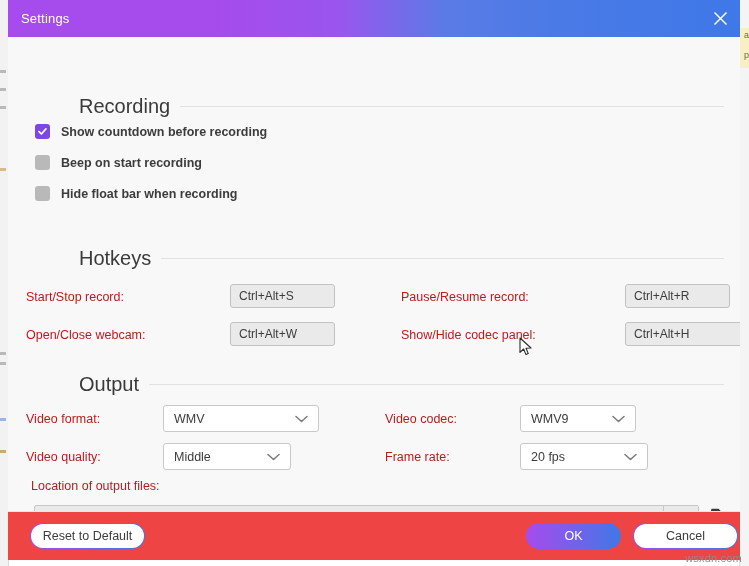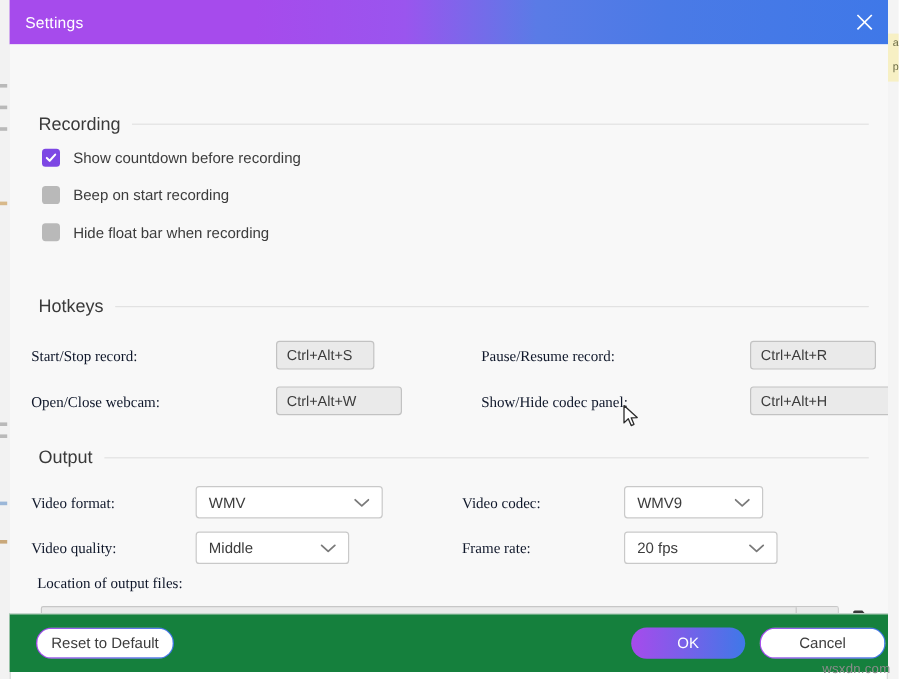--- a/index.html
+++ b/index.html
@@ -115,24 +115,25 @@
 
   
   .section-head {
     display: flex;
     align-items: center;
     position: absolute;
     left: 24px;
     right: 16px;
   }
   .section-head .sh-text {
-    font-size: 15px;
+    font-size: 20px;
     color: #3a3a3a;
     white-space: nowrap;
     padding-right: 10px;
+    margin-left: 47px;
   }
   .section-head .sh-rule {
     flex: 1;
     height: 1px;
     background: #e2e2e2;
   }
 
   
   .cb-row {
     position: absolute;
@@ -153,29 +154,29 @@
   }
   .cb-box.checked {
     background: #7d47e4;
   }
   .cb-box svg { display: block; }
   .cb-label {
     font-size: 12.5px;
     color: #3c3c3c;
     margin-left: 11px;
     white-space: nowrap;
+    font-weight: bold;
   }
 
   
   .fld-label {
     position: absolute;
     font-size: 12.5px;
-    color: #0f172a;
+    color: #b91c1c;
     white-space: nowrap;
-    font-family: Liberation Serif, serif;
   }
 
   
   .hotkey-field {
     position: absolute;
     height: 24px;
     background: #eaeaea;
     border: 1px solid #c2c2c2;
     border-radius: 3px;
     box-sizing: border-box;
@@ -248,21 +249,21 @@
     display: flex;
     align-items: center;
     justify-content: center;
     cursor: pointer;
   }
 
   
   #footer {
     height: 48px;
     min-height: 48px;
-    background: #15803d;
+    background: #ef4444;
     border-top: 1px solid #e6e6e6;
     position: relative;
   }
   .pill {
     position: absolute;
     top: 11px;
     height: 26px;
     border-radius: 14px;
     display: flex;
     align-items: center;
@@ -370,21 +371,21 @@
         <span class="cb-box"></span>
         <span class="cb-label">Hide float bar when recording</span>
       </div>
 
       <div class="section-head" style="top:210px">
         <span class="sh-text">Hotkeys</span>
         <span class="sh-rule"></span>
       </div>
 
       <div class="fld-label" style="left:18px; top:253px">Start/Stop record:</div>
-      <div class="hotkey-field" style="left:222px; top:247px; width:82px">Ctrl+Alt+S</div>
+      <div class="hotkey-field" style="left:222px; top:247px; width:105px">Ctrl+Alt+S</div>
 
       <div class="fld-label" style="left:393px; top:253px">Pause/Resume record:</div>
       <div class="hotkey-field" style="left:617px; top:247px; width:105px">Ctrl+Alt+R</div>
 
       <div class="fld-label" style="left:18px; top:291px">Open/Close webcam:</div>
       <div class="hotkey-field" style="left:222px; top:285px; width:105px">Ctrl+Alt+W</div>
 
       <div class="fld-label" style="left:393px; top:291px">Show/Hide codec panel:</div>
       <div class="hotkey-field" style="left:617px; top:285px; width:125px">Ctrl+Alt+H</div>
 

